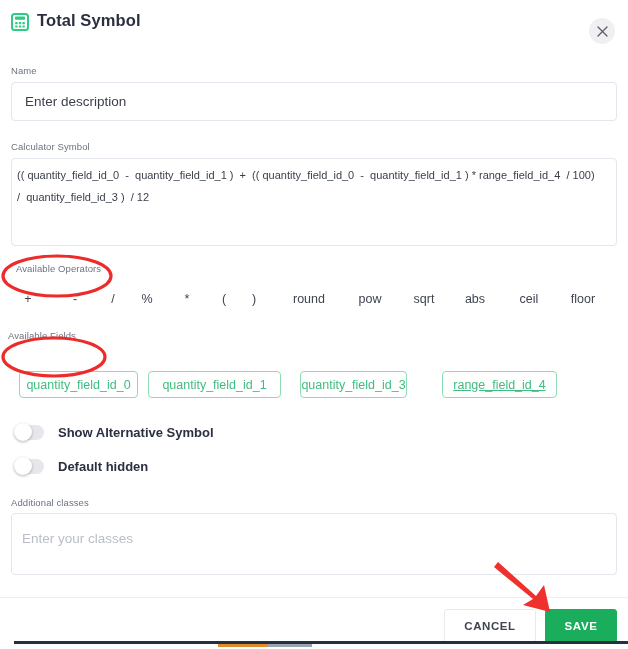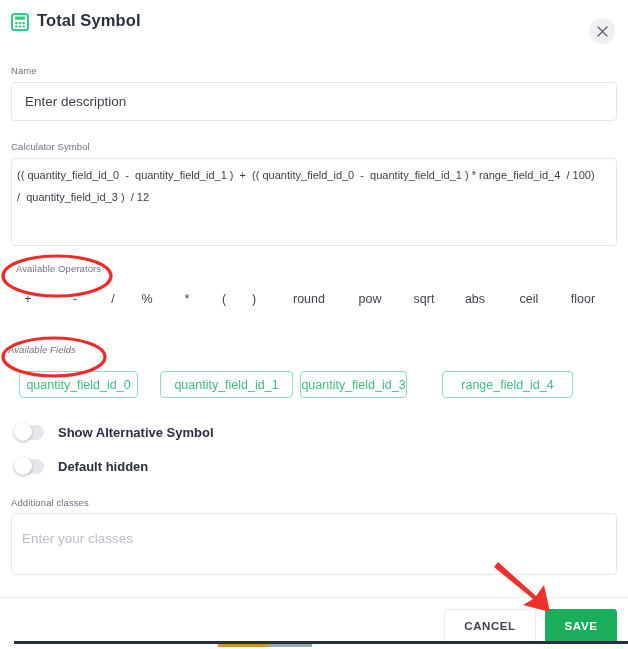--- a/index.html
+++ b/index.html
@@ -123,21 +123,21 @@
     position: absolute;
     font-size: 12.5px;
     color: #3f4450;
     text-align: center;
     cursor: pointer;
     transform: translateX(-50%);
     white-space: nowrap;
   }
 
   
-  #fields-label { left: 8px; top: 344px; font-style: italic; }
+  #fields-label { left: 8px; top: 330px; }
   .fields-row {
     position: absolute;
     left: 0; top: 371px;
     width: 628px;
     height: 28px;
   }
   .field-chip {
     position: absolute;
     top: 0;
     height: 27px;
@@ -319,23 +319,23 @@
       <div class="operator-item" style="left: 370px;">pow</div>
       <div class="operator-item" style="left: 424px;">sqrt</div>
       <div class="operator-item" style="left: 475px;">abs</div>
       <div class="operator-item" style="left: 529px;">ceil</div>
       <div class="operator-item" style="left: 583px;">floor</div>
     </div>
 
   <div class="field-label" id="fields-label">Available Fields</div>
   <div class="fields-row" id="fields-row">
       <div class="field-chip" style="left: 19px; width: 119px;">quantity_field_id_0</div>
-      <div class="field-chip" style="left: 160px; width: 133px;">quantity_field_id_1</div>
+      <div class="field-chip" style="left: 148px; width: 133px;">quantity_field_id_1</div>
       <div class="field-chip" style="left: 300px; width: 107px;">quantity_field_id_3</div>
-      <div class="field-chip" style="left: 442px; width: 131px;">range_field_id_4</div>
+      <div class="field-chip" style="left: 442px; width: 115px; text-decoration: underline;">range_field_id_4</div>
     </div>
 
   <div class="toggle-row" id="toggle-row-0">
     <div class="toggle">
         <div class="knob"></div>
       </div>
     <div class="toggle-label">Show Alternative Symbol</div>
   </div>
   <div class="toggle-row" id="toggle-row-1">
     <div class="toggle">

